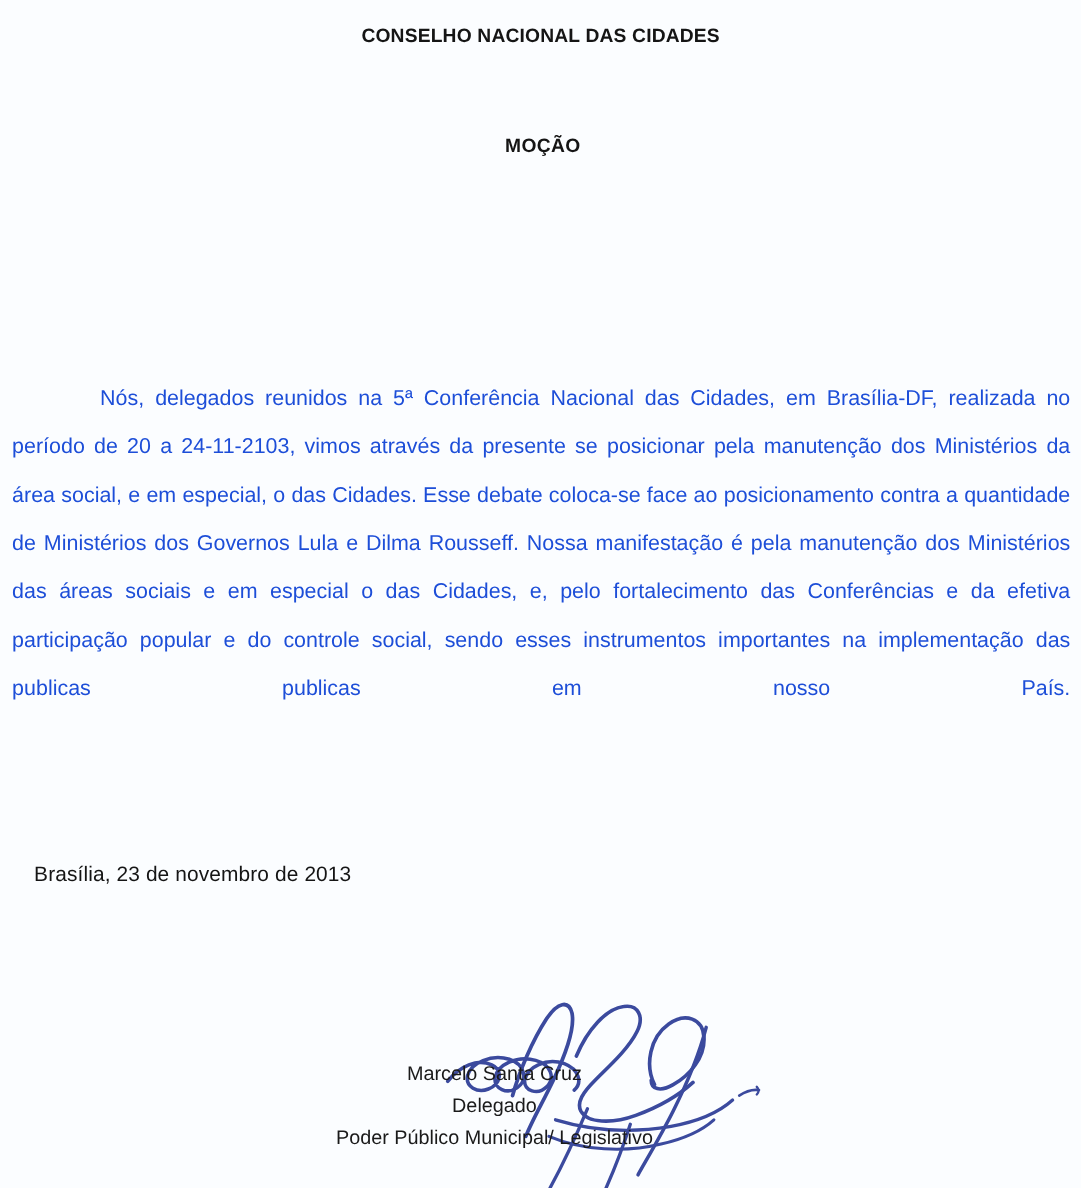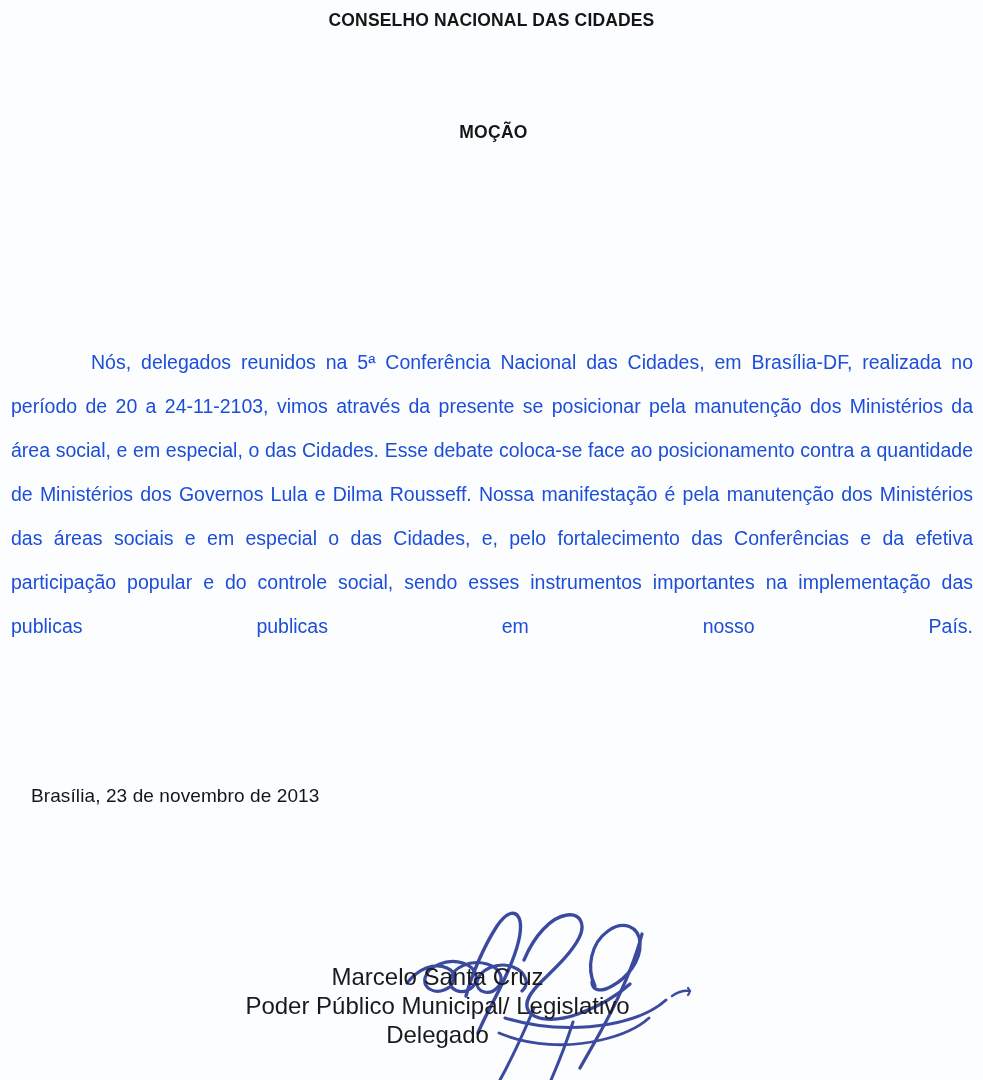--- a/index.html
+++ b/index.html
@@ -19,21 +19,21 @@
   .page {
     position: relative;
     width: 983px;
     height: 1080px;
     box-sizing: border-box;
   }
 
   
   .header {
     position: absolute;
-    top: 8px;
+    top: 20px;
     left: 0;
     width: 983px;
     text-align: center;
   }
   .header-line {
     font-size: 17.5px;
     font-weight: bold;
     letter-spacing: 0.15px;
     line-height: 25px;
     white-space: nowrap;
@@ -96,23 +96,24 @@
     width: 983px;
     height: 180px;
     pointer-events: none;
   }
   .signer-block {
     position: absolute;
     top: 62px;
     left: 0;
     width: 875px;
     text-align: center;
-    font-size: 24px;
+    font-size: 18px;
     line-height: 29px;
     color: #1a1a1a;
+    padding-left: 12px;
   }
   .signer-block div {
     white-space: nowrap;
   }
 </style>
 </head>
 <body>
 
 <div class="page">
 
@@ -158,19 +159,19 @@
 
         <path d="M573,122 C566,144 558,164 551,180" stroke-width="3.0"></path>
 
         <path d="M672,96 C678,92 684,90 690,91" stroke-width="2.4"></path>
         <path d="M688,88 C690,90 690,93 688,95" stroke-width="2.2"></path>
       </g>
     </svg>
 
     <div class="signer-block">
       <div>Marcelo Santa Cruz</div>
+      <div>Delegado</div>
       <div>Poder Público Municipal/ Legislativo</div>
-      <div>Delegado</div>
     </div>
 
   </div>
 
 </div>
 
 </body></html>

